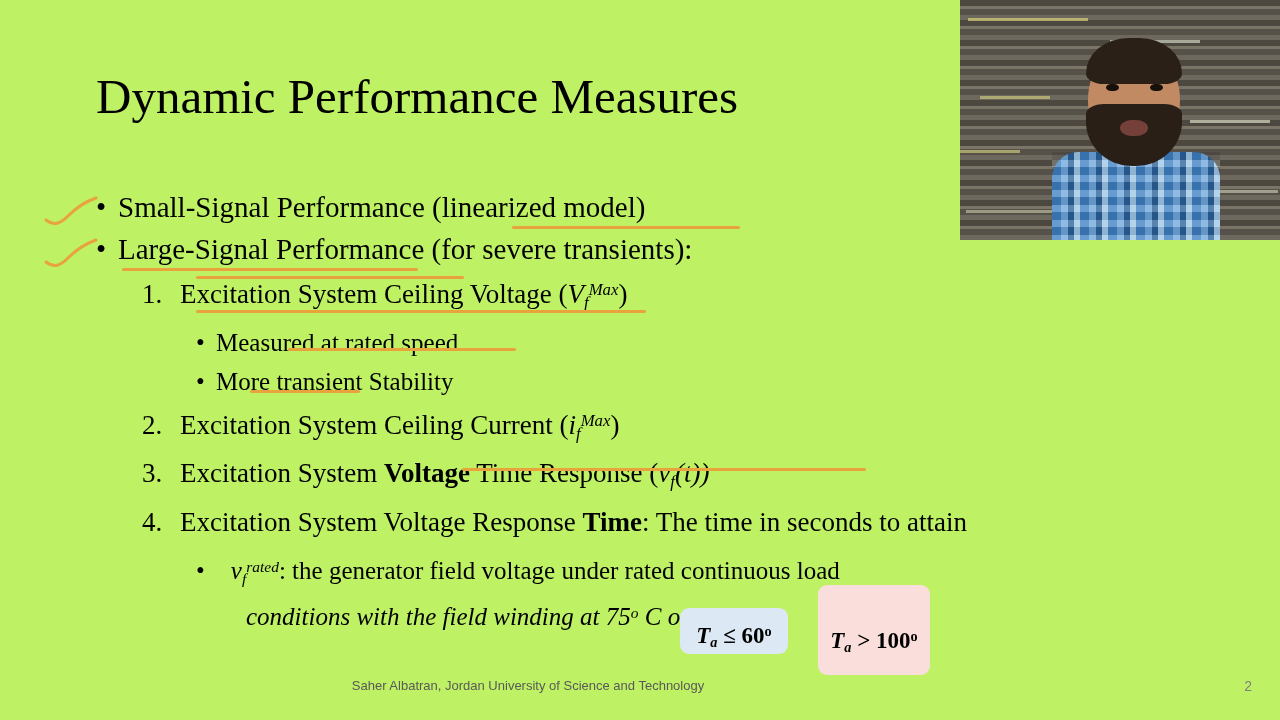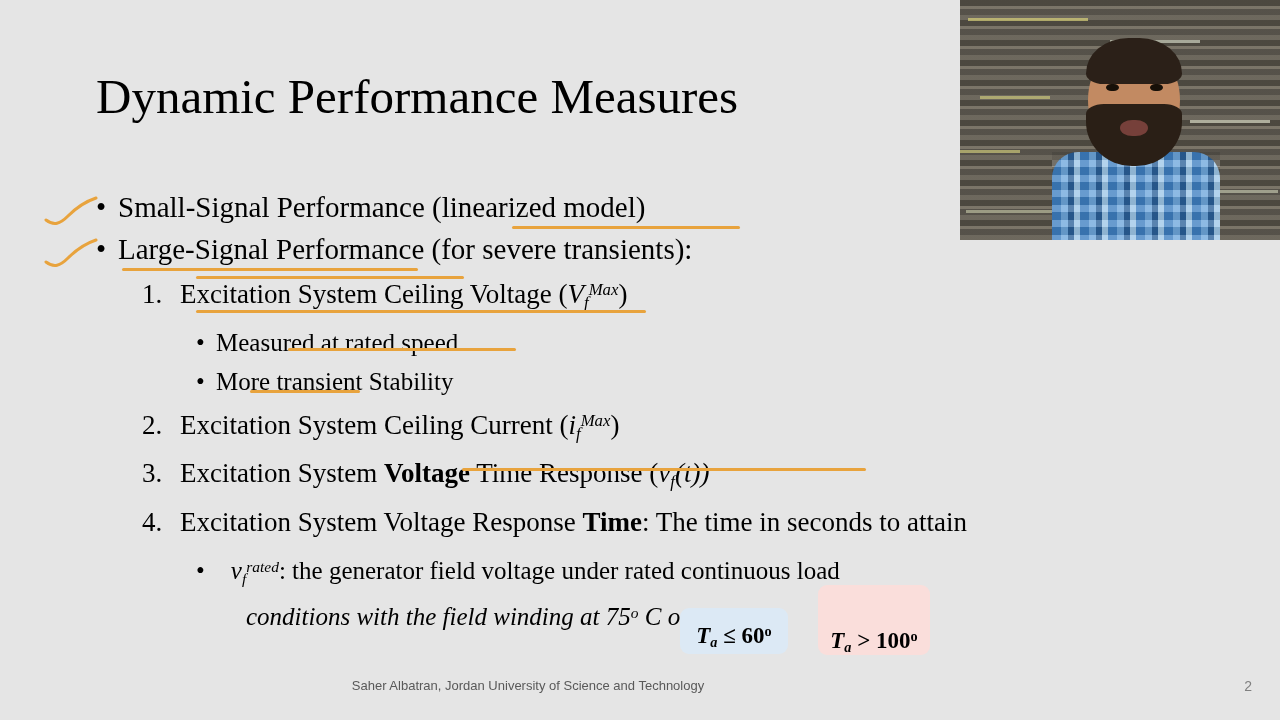--- a/index.html
+++ b/index.html
@@ -12,21 +12,21 @@
     background: #ffffff;
     font-family: "Liberation Serif", serif;
     overflow: hidden;
     position: relative;
   }
   .slide {
     position: absolute;
     left: 0; top: 0;
     width: 1280px;
     height: 720px;
-    background: #e5e5e5;
+    background: #bef264;
   }
 
   
   .title {
     position: absolute;
     left: 96px;
     top: 70px;
     font-size: 49px;
     line-height: 1.1;
     color: #000000;
@@ -245,21 +245,21 @@
     top: 608px;
     width: 108px;
     height: 46px;
     background: #dce9f5;
     line-height: 46px;
   }
   .tbox-red {
     left: 818px;
     top: 585px;
     width: 112px;
-    height: 70px;
+    height: 90px;
     background: #fadedb;
   }
   .tbox-red .t-bot {
     height: 36px;
     line-height: 34px;
     font-weight: bold;
   }
   .tbox-blue .inner {
     font-weight: bold;
   }

